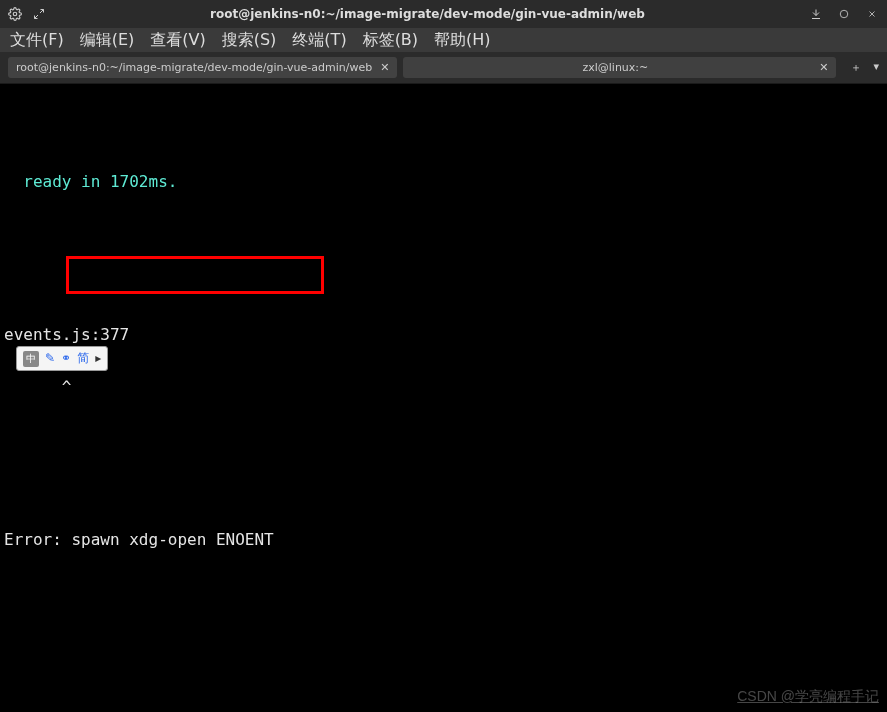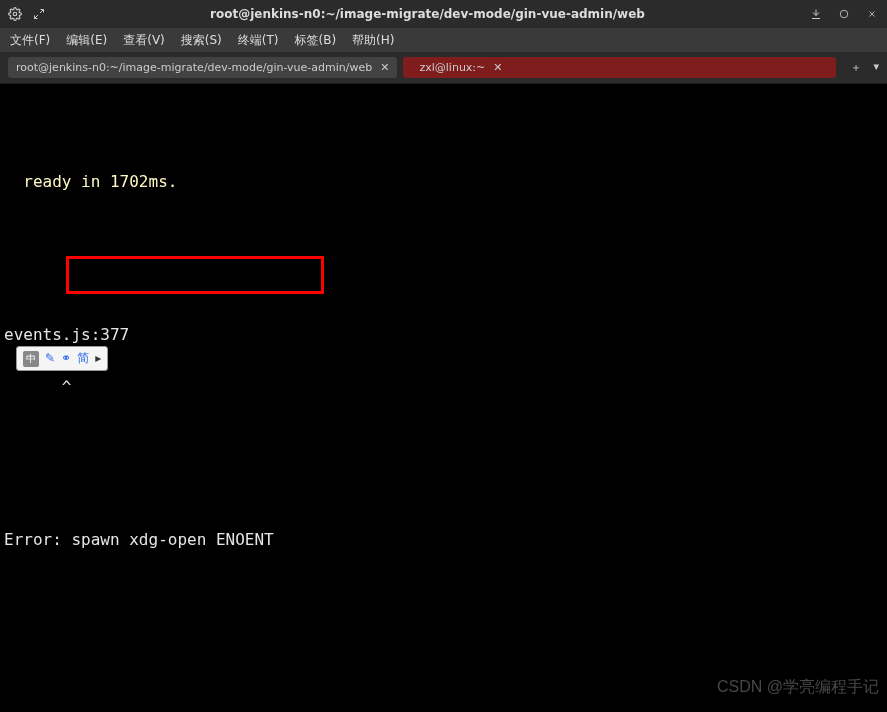--- a/index.html
+++ b/index.html
@@ -29,21 +29,21 @@
     .titlebar-icon { width: 14px; height: 14px; display: inline-flex; align-items: center; justify-content: center; }
     .menubar {
       height: 24px;
       background: #3a3a3a;
       display: flex;
       align-items: center;
       padding: 11px 4px;
       gap: 4px;
       color: #ddd;
       font-family: "DejaVu Sans", sans-serif;
-      font-size: 12px;
+      font-size: 16px;
     }
     .menu-item { padding: 2px 6px; }
     .tabbar {
       height: 32px;
       background: #2b2b2b;
       display: flex;
       align-items: center;
       padding: 0 8px;
       gap: 6px;
       font-family: "DejaVu Sans", sans-serif;
@@ -52,32 +52,32 @@
       border-bottom: 1px solid #1a1a1a;
     }
     .tab {
       background: #424242;
       padding: 4px 8px;
       border-radius: 3px;
       display: flex;
       align-items: center;
       gap: 8px;
     }
-    .tab.inactive { background: #7f1d1d; flex: 1; display: flex; }
+    .tab.inactive { background: #404040; flex: 1; display: flex; justify-content: space-between; }
     .tab-close { font-size: 11px; }
     .tabbar-right { display:flex; gap:12px; margin-left: 8px; }
     .terminal {
       background: #000;
       padding: 8px 4px;
       font-size: 16px;
       line-height: 1.6;
       white-space: pre;
       position: relative;
     }
-    .c-cyan { color: #fef9c3; }
+    .c-cyan { color: #5eead4; }
     .c-white { color: #e5e5e5; }
     .c-dim { color: #7a7a7a; }
     .highlight-box {
       position: absolute;
       border: 3px solid #ff0000;
       pointer-events: none;
     }
     .ime-widget {
       position: absolute;
       background: #f5f5f5;
@@ -88,26 +88,27 @@
       padding: 2px 6px;
       font-family: sans-serif;
       font-size: 12px;
       border: 1px solid #999;
       border-radius: 3px;
     }
     .ime-badge { background: #888; color:#fff; padding: 0 3px; border-radius: 2px; font-size: 10px; }
     .ime-blue { color: #2563eb; }
     .watermark {
       position: absolute;
-      bottom: 14px;
+      bottom: 6px;
       right: 8px;
       color: rgba(200,200,200,0.35);
       font-family: sans-serif;
-      font-size: 16px;
+      font-size: 14px;
       pointer-events: none;
+      text-decoration: underline;
     }
   </style>
 </head>
 <body>
 
 <div class="titlebar">
   <div class="titlebar-left">
     <span class="titlebar-icon">
       <svg width="14" height="14" viewBox="0 0 24 24" fill="none" stroke="#ccc" stroke-width="2">
           <circle cx="12" cy="12" r="3"></circle>

